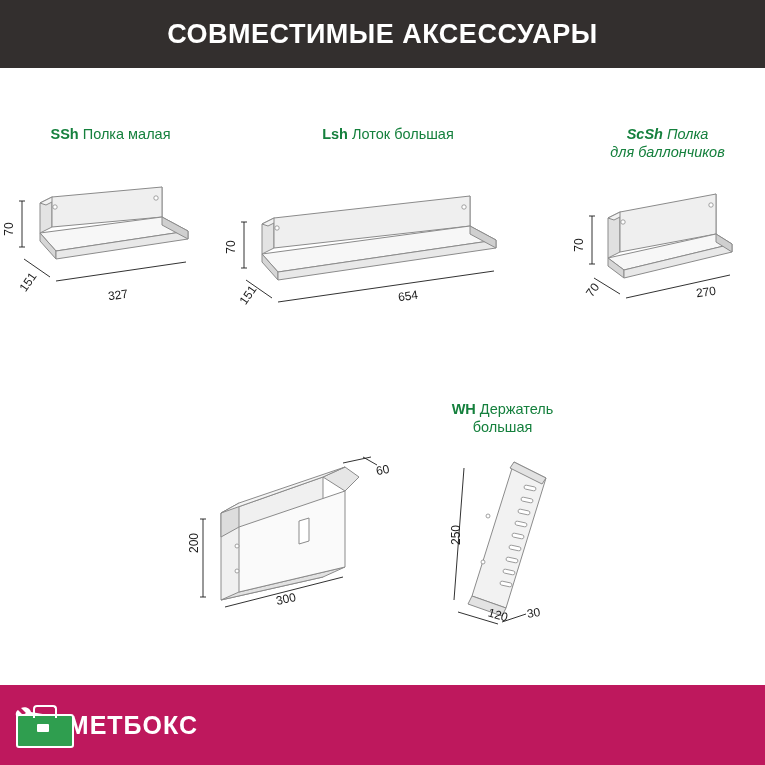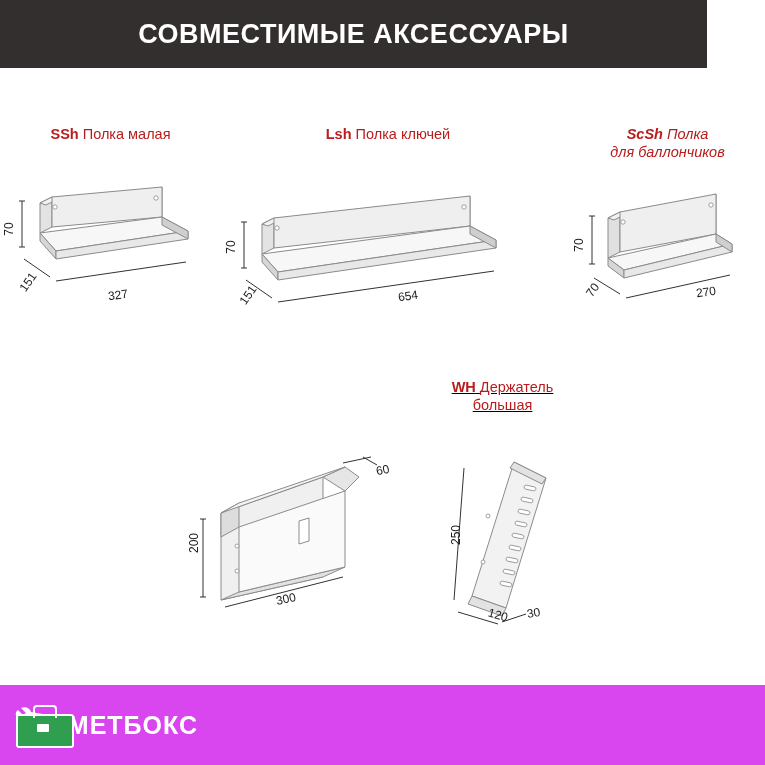--- a/index.html
+++ b/index.html
@@ -18,21 +18,21 @@
     position: relative;
     width: 765px;
     height: 765px;
     background: #ffffff;
   }
   
   .header {
     position: absolute;
     left: 0;
     top: 0;
-    width: 707px;
+    width: 765px;
     height: 68px;
     background: #332f2e;
     display: flex;
     align-items: center;
     justify-content: center;
   }
   .header-title {
     color: #ffffff;
     font-size: 27px;
     font-weight: bold;
@@ -40,21 +40,21 @@
     text-transform: uppercase;
     font-family: "Liberation Sans", sans-serif;
   }
   
   .footer {
     position: absolute;
     left: 0;
     bottom: 0;
     width: 765px;
     height: 80px;
-    background: #d946ef;
+    background: #be185d;
   }
   .logo {
     position: absolute;
     left: 8px;
     top: 8px;
     width: 190px;
     height: 64px;
     display: flex;
     align-items: center;
   }
@@ -107,21 +107,21 @@
     letter-spacing: 1px;
     margin-left: 4px;
     font-family: "Liberation Sans", sans-serif;
   }
   
   .item {
     position: absolute;
   }
   .item-label {
     font-size: 14.5px;
-    color: #b91c1c;
+    color: #15803d;
     text-align: center;
     line-height: 1.25;
     font-family: "Liberation Sans", sans-serif;
   }
   .item-label .code {
     font-weight: bold;
   }
   .art {
     position: absolute;
   }
@@ -170,21 +170,21 @@
       <line x1="46" y1="96" x2="176" y2="77" stroke="#1b1b1b" stroke-width="0.9"></line>
     </svg>
   </div>
   <div class="dim" style="left:2px; top:222px; transform:rotate(-90deg);">70</div>
   <div class="dim" style="left:18px; top:275px; transform:rotate(-55deg);">151</div>
   <div class="dim" style="left:108px; top:288px; transform:rotate(-8deg);">327</div>
 
   <div class="item" style="left:288px; top:125px; width:200px;">
     <div class="item-label">
       <span class="code">Lsh</span>
-      <span>Полка ключей</span>
+      <span>Лоток большая</span>
     </div>
   </div>
   <div class="art" style="left:230px; top:190px; width:290px; height:130px;">
     <svg width="290" height="130" viewBox="0 0 290 130">
       <polygon points="32,34 44,28 44,58 32,64" fill="#e3e3e3" stroke="#8b8b8b" stroke-width="1"></polygon>
       <polygon points="32,34 44,28 50,30 38,36" fill="#f2f2f2" stroke="#8b8b8b" stroke-width="1"></polygon>
       <polygon points="228,12 240,6 240,36 228,42" fill="#dcdcdc" stroke="#8b8b8b" stroke-width="1"></polygon>
       <polygon points="44,28 240,6 240,36 44,58" fill="#efefef" stroke="#8b8b8b" stroke-width="1"></polygon>
       <polygon points="32,64 240,36 266,50 48,82" fill="#f7f7f7" stroke="#8b8b8b" stroke-width="1"></polygon>
       <polygon points="32,64 48,82 48,90 32,72" fill="#d6d6d6" stroke="#8b8b8b" stroke-width="1"></polygon>
@@ -256,21 +256,21 @@
       <line x1="5" y1="142" x2="11" y2="142" stroke="#1b1b1b" stroke-width="0.9"></line>
       <line x1="30" y1="152" x2="148" y2="122" stroke="#1b1b1b" stroke-width="0.9"></line>
       <line x1="148" y1="8" x2="176" y2="2" stroke="#1b1b1b" stroke-width="0.9"></line>
       <line x1="168" y1="2" x2="182" y2="10" stroke="#1b1b1b" stroke-width="0.9"></line>
     </svg>
   </div>
   <div class="dim" style="left:184px; top:536px; transform:rotate(-90deg);">200</div>
   <div class="dim" style="left:276px; top:592px; transform:rotate(-12deg);">300</div>
   <div class="dim" style="left:376px; top:463px; transform:rotate(-12deg);">60</div>
 
-  <div class="item" style="left:415px; top:378px; width:175px;text-decoration:underline;">
+  <div class="item" style="left:415px; top:400px; width:175px;">
     <div class="item-label">
       <span class="code">WH</span>
       <span>Держатель</span><br>
       <span>большая</span>
     </div>
   </div>
   <div class="art" style="left:450px; top:450px; width:130px; height:175px;">
     <svg width="130" height="175" viewBox="0 0 130 175">
 
       <polygon points="64,12 96,28 56,158 22,146" fill="#f2f2f2" stroke="#8b8b8b" stroke-width="1"></polygon>

